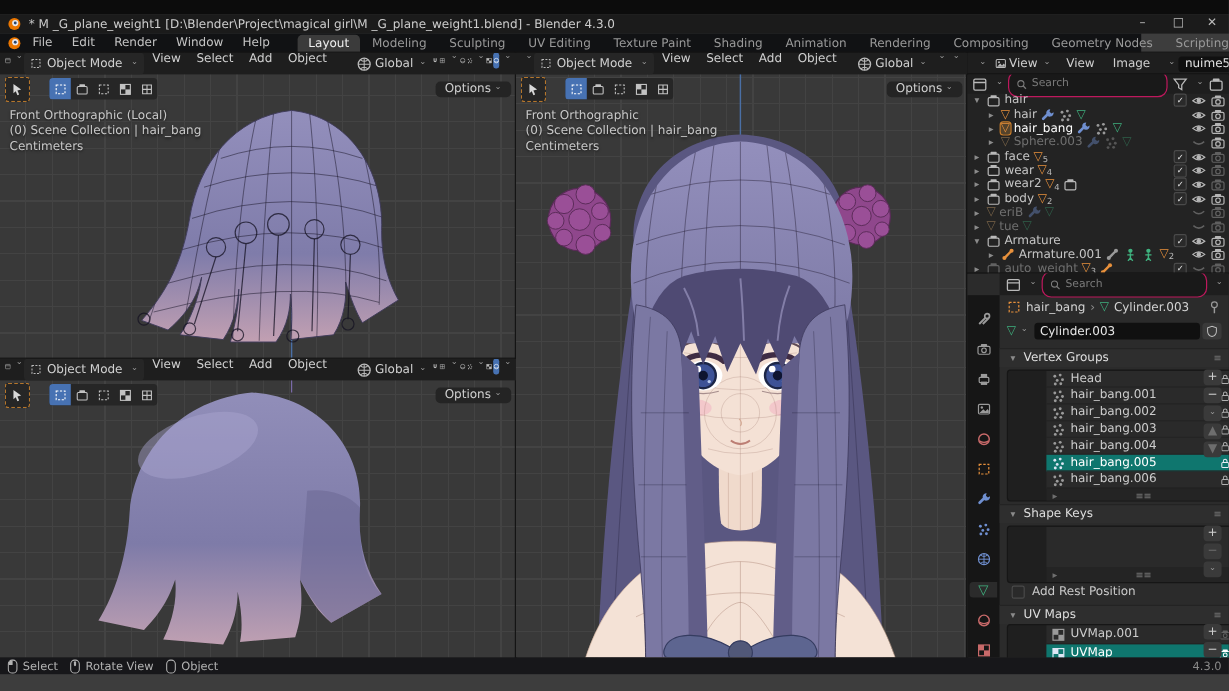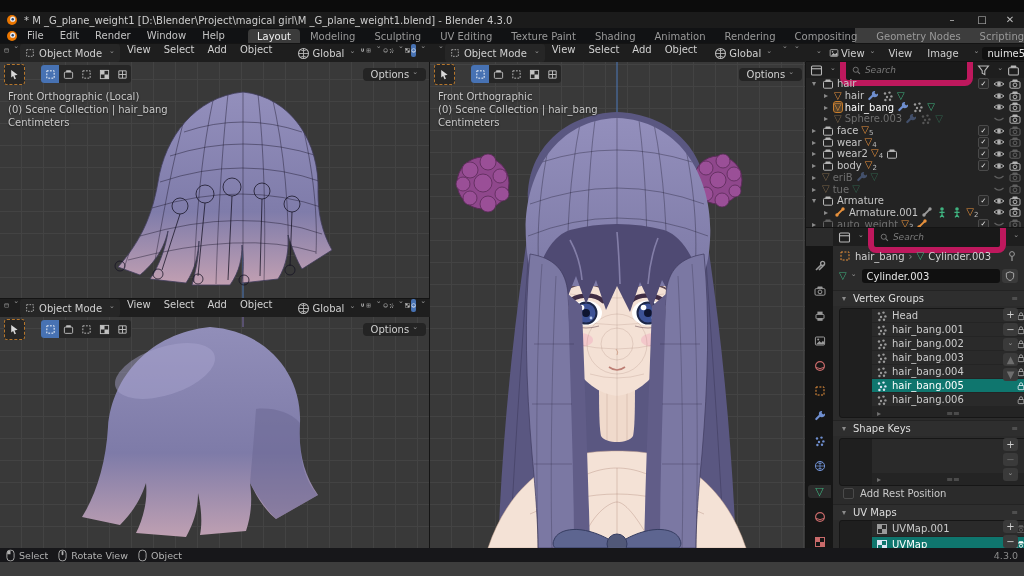--- a/index.html
+++ b/index.html
@@ -11,21 +11,21 @@
   .caret{font-size:7px;color:#9a9a9a;margin-left:3px;}
   .caret::before{content:"⌄";position:relative;top:-2px;}
 
   
   #topstrip{left:0;top:0;width:1024px;height:12px;background:#0c0c0c;}
   #titlebar{left:0;top:12px;width:1024px;height:16px;background:#1b1b1b;display:flex;align-items:center;
     font-size:10px;color:#cdcdcd;padding-left:6px;box-sizing:border-box;}
   #titlebar .title{margin-left:6px;white-space:nowrap;}
   .winctl{position:absolute;top:10px;width:28px;height:18px;display:flex;align-items:center;justify-content:center;
     color:#bdbdbd;font-size:10px;}
-  #menubar{left:0;top:28px;width:855px;height:16px;background:#111214;display:flex;align-items:center;
+  #menubar{left:0;top:28px;width:951px;height:16px;background:#111214;display:flex;align-items:center;
     font-size:10px;color:#c3c3c3;padding:0 6px;box-sizing:border-box;gap:2px;}
   .menu-item{padding:0 7px;line-height:16px;}
   .wtabs{display:flex;align-items:center;margin-left:14px;gap:1px;}
   .wtab{padding:0 9px;line-height:15px;color:#999;border-radius:4px 4px 0 0;white-space:nowrap;}
   .wtab.active{background:#3b3b3b;color:#efefef;}
 
   
   .area{position:absolute;box-sizing:border-box;outline:1px solid #141414;}
   .vp{background:
       repeating-linear-gradient(0deg,transparent 0 21px,#434343 21px 22px),
@@ -50,22 +50,22 @@
     display:flex;align-items:center;}
   .vp-overlay{position:absolute;left:8px;top:46px;z-index:4;font-size:10px;line-height:13px;color:#c9c9c9;
     text-shadow:0 1px 2px rgba(0,0,0,.6);}
 
   
   #imghdr{left:806px;top:44px;width:218px;height:18px;background:#1e1e1e;display:flex;align-items:center;
     font-size:10px;color:#cfcfcf;padding:0 4px;box-sizing:border-box;gap:3px;outline:1px solid #141414;overflow:hidden;}
   .namefield{background:#101010;border-radius:3px;padding:1px 5px;color:#e2e2e2;display:flex;align-items:center;gap:4px;}
   #outliner{left:806px;top:62px;width:218px;height:166px;background:#232323;outline:1px solid #141414;overflow:hidden;}
   #outliner-hdr{height:16px;background:#1e1e1e;display:flex;align-items:center;gap:4px;padding:0 4px;font-size:10px;}
-  .searchbox{flex:1;display:flex;align-items:center;gap:4px;background:#191919;border:6px solid #be185d;
-    border-radius:8px;height:12px;padding:4px 6px;color:#7a7a7a;font-size:9px;font-style:italic;}
+  .searchbox{flex:1;display:flex;align-items:center;gap:4px;background:#191919;border:1px solid #be185d;
+    border-radius:8px;height:12px;padding:4px 6px;color:#7a7a7a;font-size:9px;}
   .orow{display:flex;align-items:center;height:11.7px;font-size:10px;color:#c5c5c5;padding:0 3px;gap:3px;}
   .orow .lbl{white-space:nowrap;}
   .orow.dim{color:#6f6f6f;}
   .orow .rt{margin-left:auto;display:flex;align-items:center;gap:4px;color:#b5b5b5;}
   .tri{width:10px;color:#8b8b8b;font-size:8px;flex:0 0 auto;text-align:center;}
   .tri.r::before{content:"▸";}
   .tri.d::before{content:"▾";}
   .ind1{margin-left:12px;}
   .meshtri{color:#e8913c;font-size:10px;line-height:10px;}
   .meshtri.green{color:#3fb27f;}

